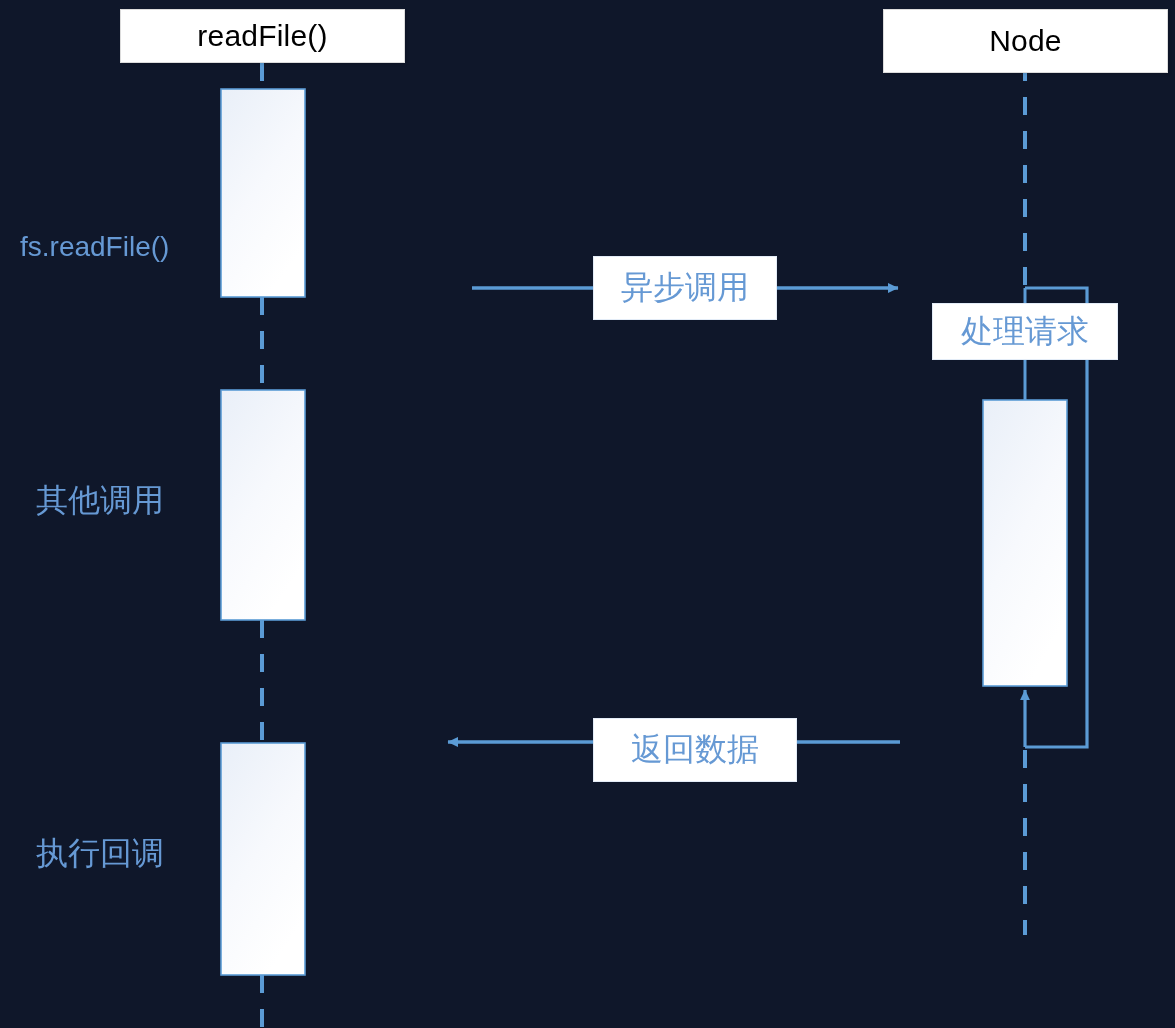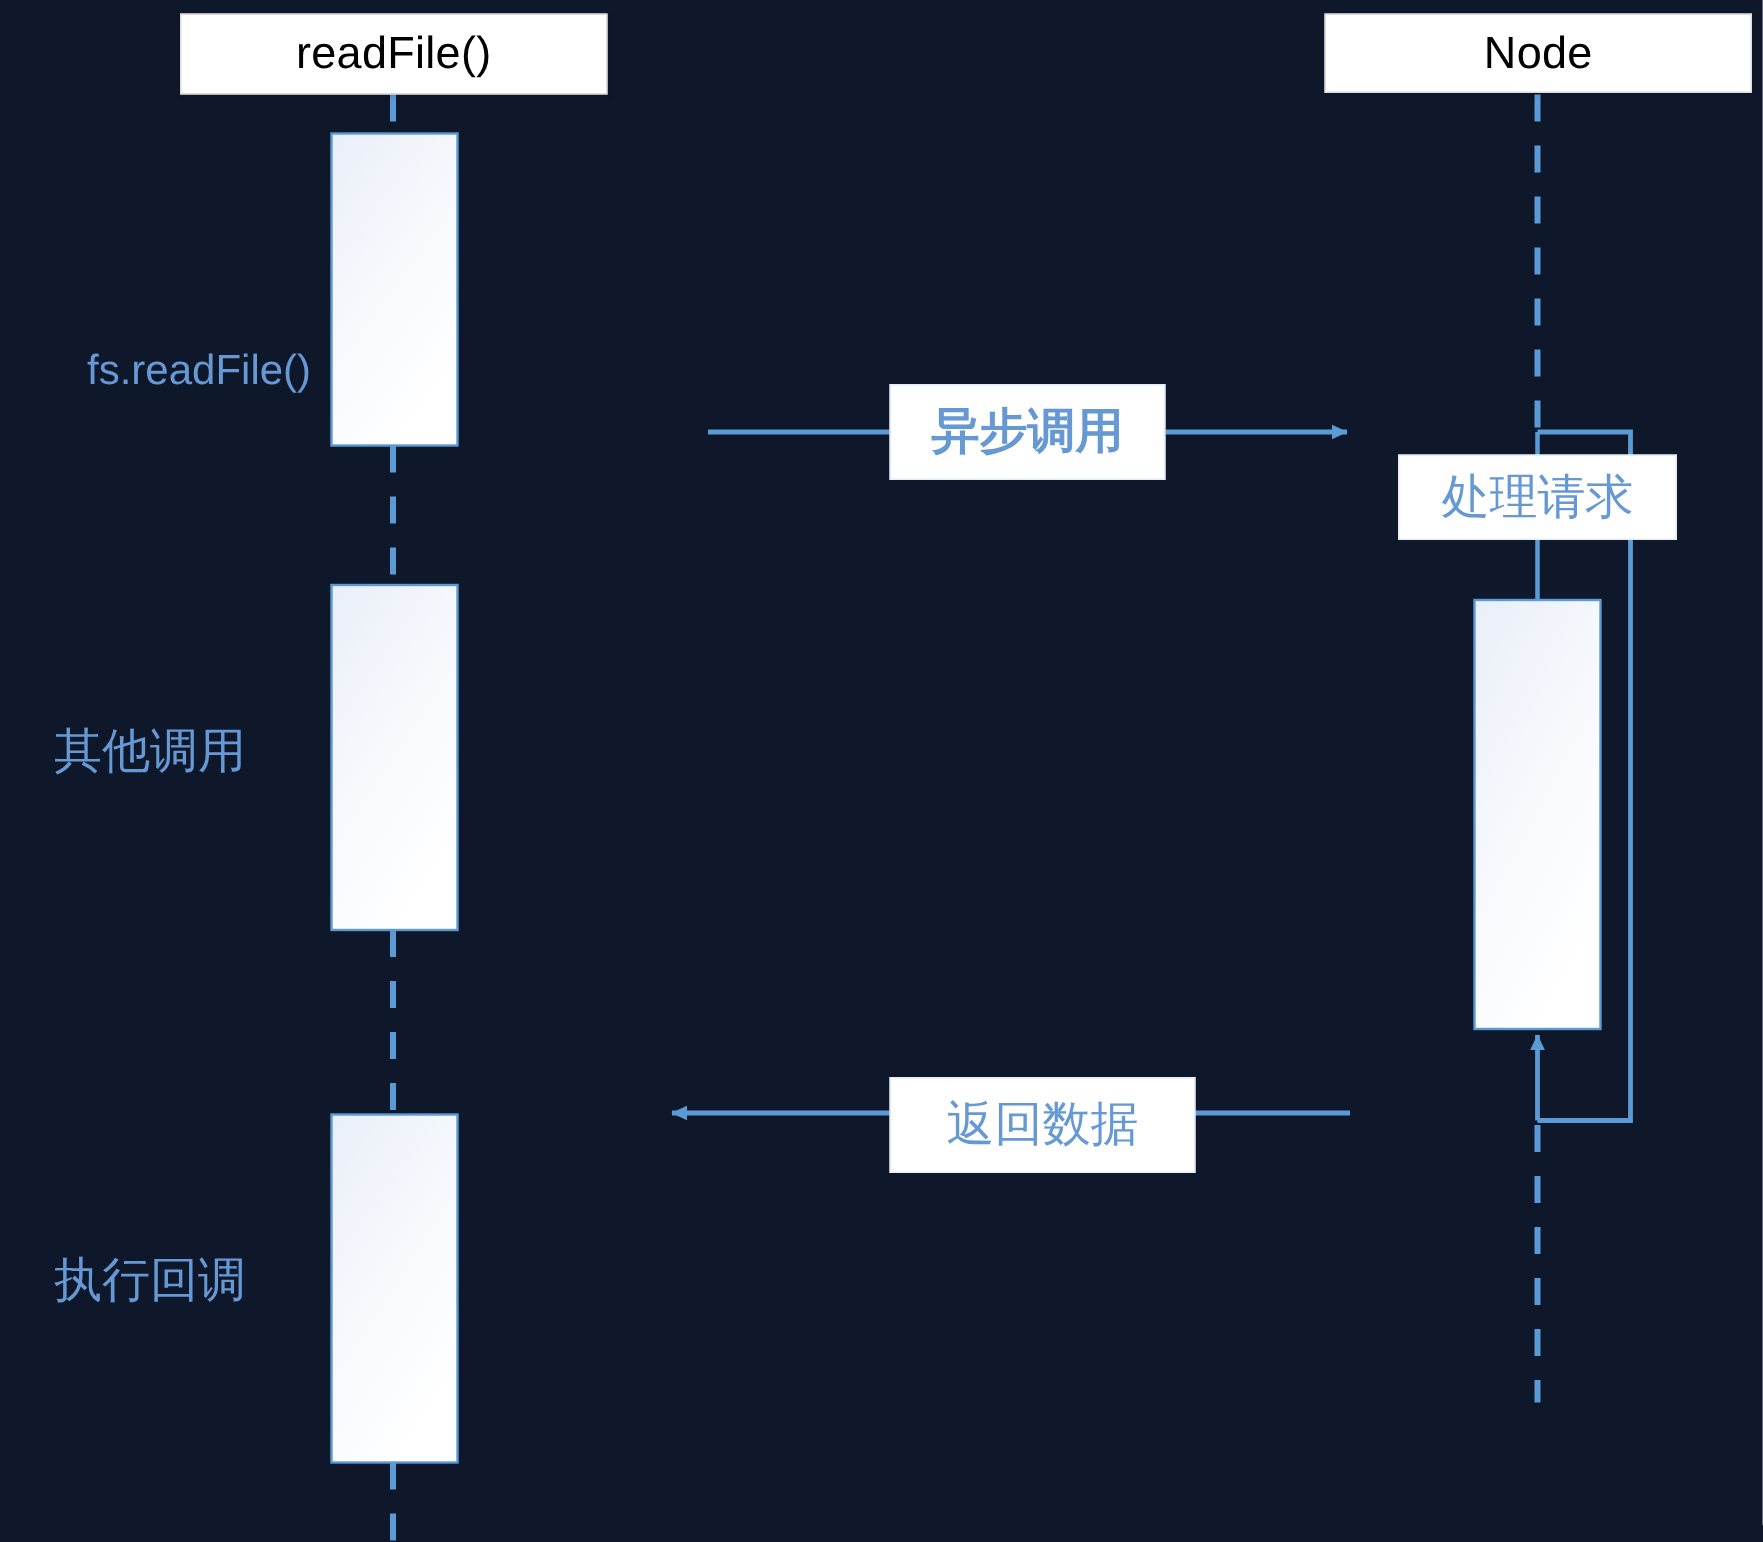--- a/index.html
+++ b/index.html
@@ -42,33 +42,32 @@
   #participant-readfile {
     left: 120px;
     top: 9px;
     width: 285px;
     height: 54px;
   }
   #participant-node {
     left: 883px;
     top: 9px;
     width: 285px;
-    height: 53px;
+    height: 64px;
   }
   
   .side-label {
     position: absolute;
     color: #6699d4;
     white-space: nowrap;
   }
   #label-fs-readfile {
     left: 20px;
     top: 231px;
     font-size: 28px;
-    margin-left: 38px;
   }
   #label-other-calls {
     left: 36px;
     top: 479px;
     font-size: 32px;
   }
   #label-exec-callback {
     left: 36px;
     top: 832px;
     font-size: 32px;
@@ -84,21 +83,20 @@
     display: flex;
     align-items: center;
     justify-content: center;
     white-space: nowrap;
   }
   #label-async-call {
     left: 593px;
     top: 256px;
     width: 184px;
     height: 64px;
-    font-weight: bold;
   }
   #label-return-data {
     left: 593px;
     top: 718px;
     width: 204px;
     height: 64px;
   }
   #label-handle-request {
     left: 932px;
     top: 303px;

